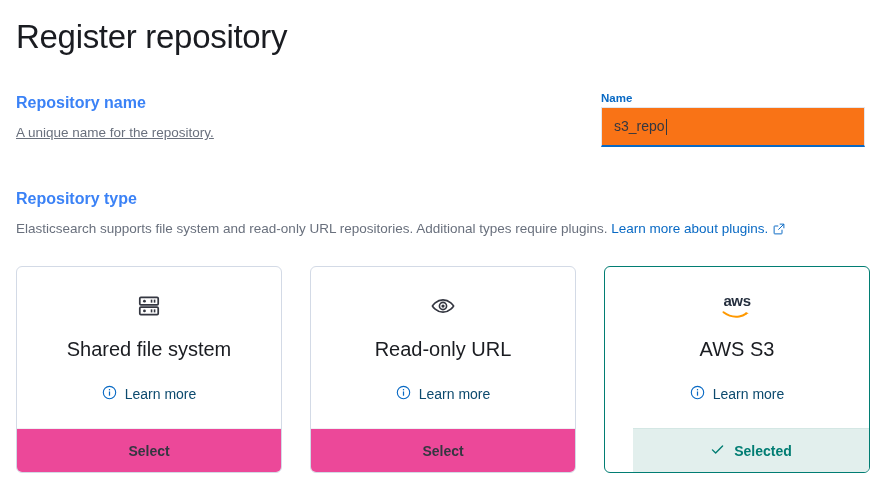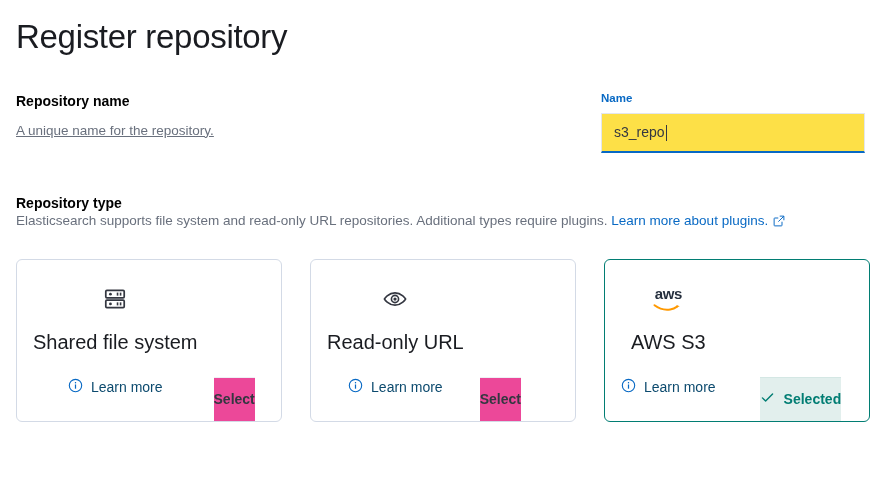--- a/index.html
+++ b/index.html
@@ -30,50 +30,50 @@
 
   
   .section {
     display: flex;
     align-items: flex-start;
   }
   .section-left { width: 585px; flex: 0 0 585px; }
   .section-right { flex: 1 1 auto; min-width: 0; }
 
   .section-title {
-    font-size: 14px;
+    font-size: 16px;
     font-weight: 600;
-    color: #000000;
+    color: #3b82f6;
     line-height: 1.2;
   }
   .section-desc {
     font-size: 13.5px;
     font-weight: 400;
     color: #69707d;
     line-height: 1.45;
     margin-top: 11px;
     text-decoration: underline;
   }
 
   .row-name { margin-top: 40px; }
   .row-type { margin-top: 42px; }
 
   
   .field-label {
     font-size: 11.5px;
     font-weight: 700;
     color: #0869c4;
     line-height: 1;
-    margin-bottom: 8px;
+    margin-bottom: 2px;
     letter-spacing: 0.05px;
   }
   .field-input {
     position: relative;
     height: 40px;
-    background: #fde047;
+    background: #f97316;
     border: 1px solid #e3e6ed;
     border-bottom: 2px solid #0869c4;
     border-radius: 0;
     display: flex;
     align-items: center;
     padding: 0 12px;
     width: 100%;
   }
   .field-input .value {
     font-size: 14px;
@@ -90,21 +90,21 @@
     vertical-align: middle;
     position: relative;
     top: 1px;
   }
 
   
   .plugins-line {
     font-size: 13.5px;
     color: #69707d;
     line-height: 1.45;
-    margin-top: 0;
+    margin-top: 11px;
     white-space: nowrap;
   }
   .link {
     color: #0869c4;
     text-decoration: none;
     cursor: pointer;
   }
   .ext-icon {
     display: inline-block;
     vertical-align: -2px;
@@ -118,21 +118,21 @@
     margin-top: 26px;
     margin-left: 0;
   }
   .card {
     width: 266px;
     flex: 0 0 266px;
     background: #ffffff;
     border: 1px solid #d3dae6;
     border-radius: 6px;
     display: flex;
-    flex-direction: row;
+    flex-direction: column;
     overflow: hidden;
     cursor: pointer;
   }
   .card.selected {
     border: 1px solid #017d73;
   }
   .card-body {
     padding: 24px 16px 0;
     display: flex;
     flex-direction: column;

